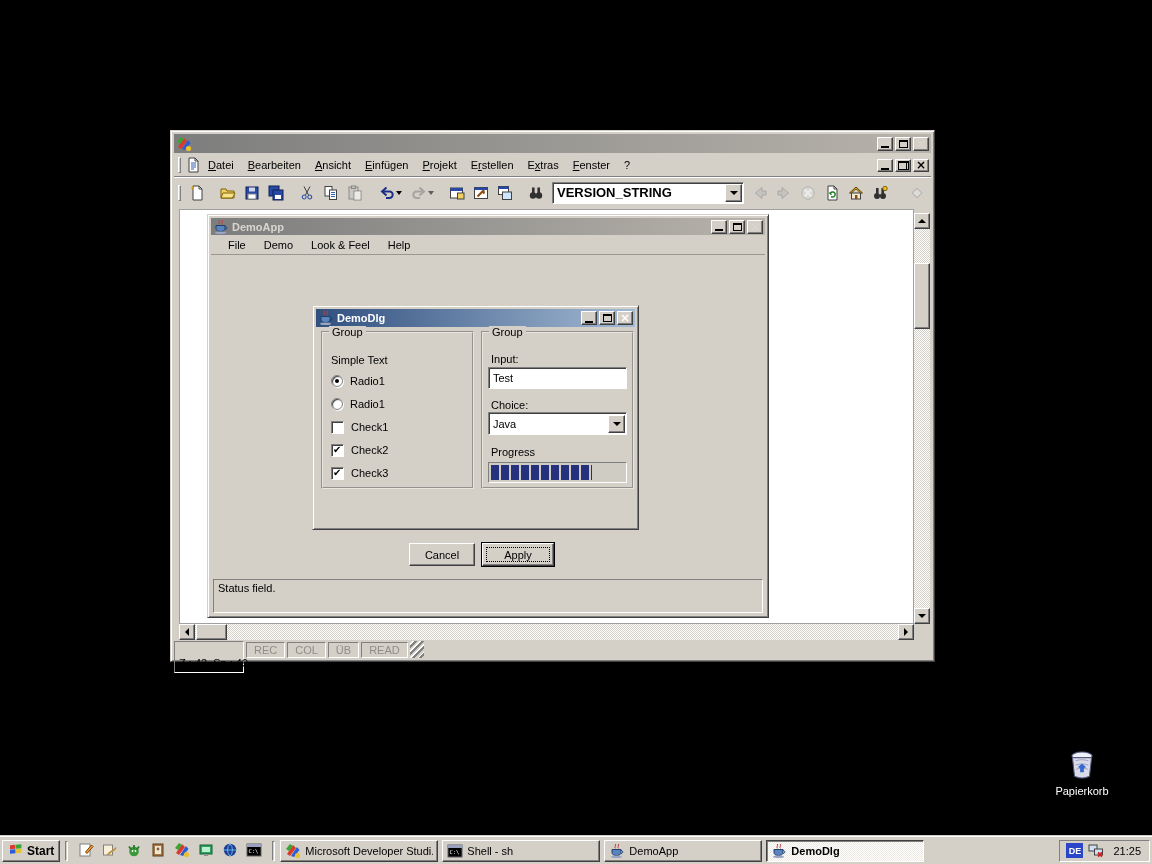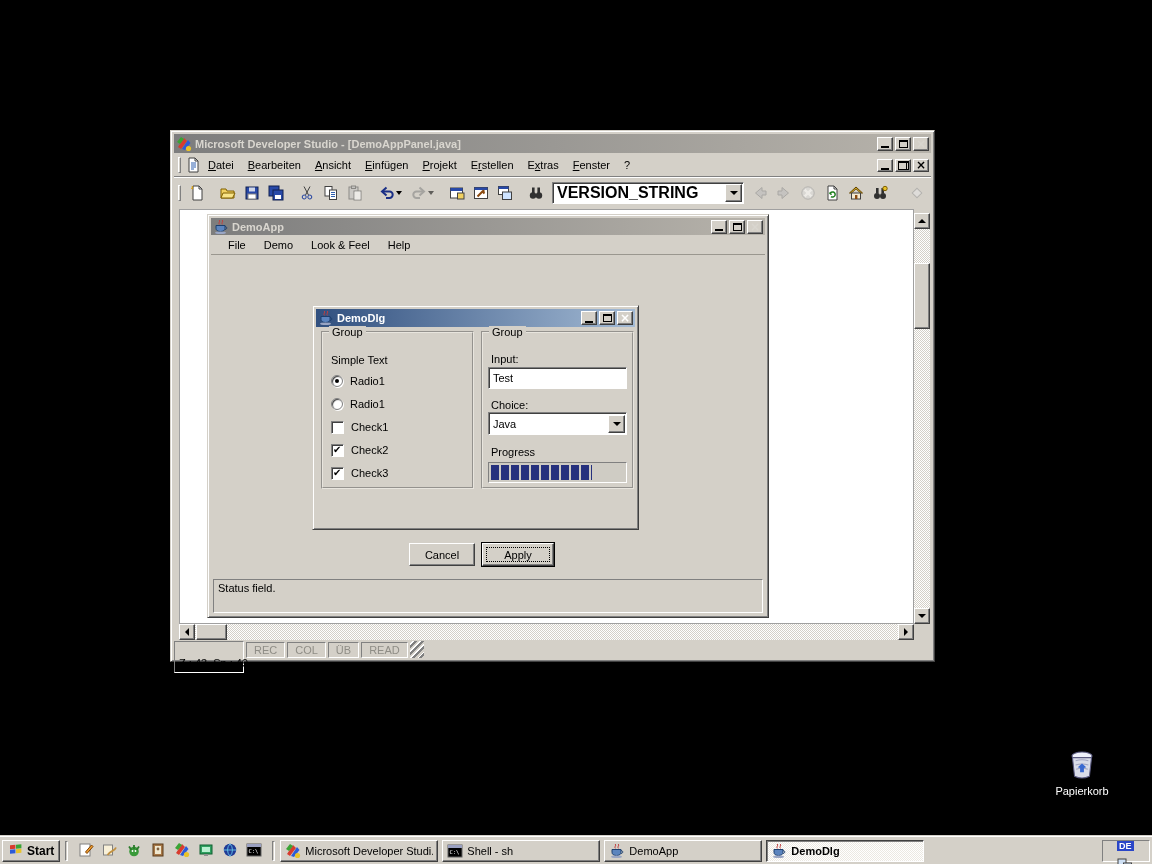--- a/index.html
+++ b/index.html
@@ -44,21 +44,21 @@
   .tb-group { display:flex; align-items:center; }
   .tb-btn { width:24px; height:24px; display:flex; align-items:center; justify-content:center; gap:1px; }
   .tb-btn.dd { width:32px; }
   .tb-btn.disabled { filter:grayscale(1) brightness(1.2) opacity(.55); }
   .tb-ic svg { display:block; }
   .dd-arr { width:0; height:0; border:3px solid transparent; border-top:4px solid #000; margin-top:4px; }
   .tb-sep { width:7px; height:1px; }
   .tb-sep.grow { flex:1; }
   .combo { width:192px; height:22px; display:flex; margin:0 4px; background:#fff; border:1px solid;
            border-color:#808080 #fff #fff #808080; box-shadow:inset 1px 1px 0 #404040; align-items:center; }
-  .combo-text { flex:1; padding:0 4px; font-weight:bold; font-size:16px; white-space:nowrap; overflow:hidden; }
+  .combo-text { flex:1; padding:0 4px; font-weight:bold; font-size:13px; white-space:nowrap; overflow:hidden; }
   .combo-btn { width:17px; height:18px; margin-right:1px; background:#d4d0c8; border:1px solid;
                border-color:#fff #404040 #404040 #fff; box-shadow:inset -1px -1px 0 #808080;
                display:flex; align-items:center; justify-content:center; }
   .arr-down { width:0; height:0; border:4px solid transparent; border-top:4px solid #000; margin-top:4px; }
   .arr-up   { width:0; height:0; border:4px solid transparent; border-bottom:4px solid #000; margin-bottom:4px; }
   .arr-left { width:0; height:0; border:4px solid transparent; border-right:4px solid #000; margin-right:4px; }
   .arr-right{ width:0; height:0; border:4px solid transparent; border-left:4px solid #000; margin-left:4px; }
 
   .mdi-area { position:absolute; left:3px; top:76px; right:3px; bottom:21px; background:#d4d0c8; }
   .editor { position:absolute; left:5px; top:2px; right:17px; bottom:16px; background:#fff; border:1px solid #a0a0a0; }
@@ -146,41 +146,40 @@
   .tasks { display:flex; align-items:center; gap:4px; flex:1; }
   .task-btn { width:158px; height:22px; display:flex; align-items:center; gap:4px; padding:0 4px;
              background:#d4d0c8; border:1px solid; border-color:#fff #404040 #404040 #fff;
              box-shadow:inset -1px -1px 0 #808080; overflow:hidden; }
   .task-btn.active { border-color:#404040 #fff #fff #404040; box-shadow:inset 1px 1px 0 #808080;
              font-weight:bold; background-color:#ece9e2;
              background-image:linear-gradient(45deg,#fff 25%,transparent 25%,transparent 75%,#fff 75%),
                               linear-gradient(45deg,#fff 25%,transparent 25%,transparent 75%,#fff 75%);
              background-size:2px 2px; background-position:0 0,1px 1px; }
   .task-label { white-space:nowrap; overflow:hidden; }
-  .tray { height:22px; display:flex; align-items:center; gap:5px; padding:0 8px 0 6px; margin-left:auto;flex-direction:column; }
+  .tray { height:22px; display:flex; align-items:center; gap:5px; padding:0 8px 0 6px; margin-left:auto; }
   .kbd-badge { width:17px; height:15px; background:#2a46c8; color:#fff; font:bold 9px "Liberation Sans",sans-serif;
              display:flex; align-items:center; justify-content:center; }
   .clock { padding-left:4px; }
 </style>
 </head>
 <body>
 
 <div id="desktop">
 
   <div id="msdev" class="win w-out">
     <div class="titlebar inactive">
       <span class="ticon">
           <svg width="16" height="16" viewBox="0 0 16 16">
             <path d="M2 11 L8 2 L11 5 L5 13 Z" fill="#d83b2e"></path>
             <path d="M6 13 L12 4 L14.5 7 L9 14 Z" fill="#2c5bd8"></path>
             <path d="M1 6 L5 1 L8 3 L4 8 Z" fill="#3aa435"></path>
             <circle cx="12.5" cy="12.5" r="2.6" fill="#e8c22a"></circle>
           </svg>
         </span>
-      <span class="ttext">Microsoft Developer Studio - [DemoAppPanel.java]</span>
       <span class="wbtns">
         <span class="wbtn">
             <span class="g-min"></span>
           </span>
         <span class="wbtn">
             <span class="g-max"></span>
           </span>
         <span class="wbtn">
             <span class="g-close">×</span>
           </span>

